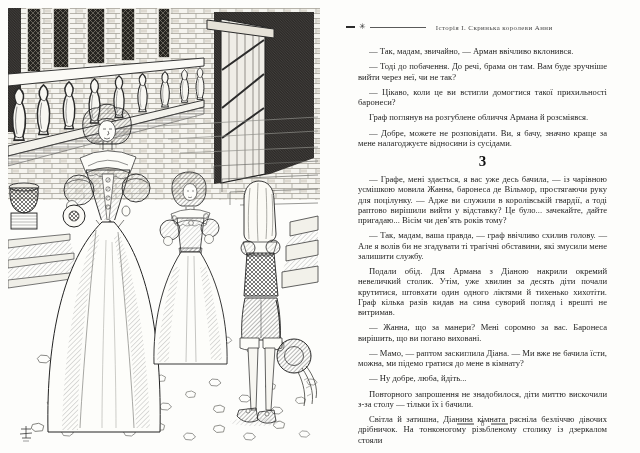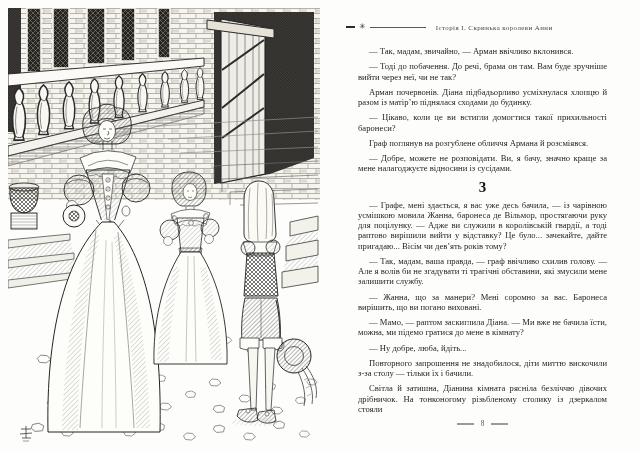--- a/index.html
+++ b/index.html
@@ -270,27 +270,27 @@
   <div class="running-header">
     <span class="orn-dash"></span>
     <span class="orn-star">✳</span>
     <span class="orn-line"></span>
     <span class="rh-text">Історія І. Скринька королеви Анни</span>
   </div>
 
   <div class="body-text">
     <p>— Так, мадам, звичайно, — Арман ввічливо вклонився.</p>
     <p>— Тоді до побачення. До речі, брама он там. Вам буде зручніше вийти через неї, чи не так?</p>
-    <p>Арман почервонів. Діана підбадьорливо усміхнулася хлопцю й разом із матір’ю піднялася сходами до будинку.</p>
     <p>— Цікаво, коли це ви встигли домогтися такої прихильності баронеси?</p>
     <p>Граф поглянув на розгублене обличчя Армана й розсміявся.</p>
     <p>— Добре, можете не розповідати. Ви, я бачу, значно краще за мене налагоджуєте відносини із сусідами.</p>
     <p class="chapter">3</p>
     <p>— Графе, мені здається, я вас уже десь бачила, — із чарівною усмішкою мовила Жанна, баронеса де Вільмор, простягаючи руку для поцілунку. — Адже ви служили в королівській гвардії, а тоді раптово вирішили вийти у відставку? Це було... зачекайте, дайте пригадаю... Вісім чи дев’ять років тому?</p>
     <p>— Так, мадам, ваша правда, — граф ввічливо схилив голову. — Але я волів би не згадувати ті трагічні обставини, які змусили мене залишити службу.</p>
+    <p>Подали обід. Для Армана з Діаною накрили окремий невеличкий столик. Утім, уже хвилин за десять діти почали крутитися, штовхати один одного ліктями й тихенько хихотіти. Граф кілька разів кидав на сина суворий погляд і врешті не витримав.</p>
     <p>— Жанна, що за манери? Мені соромно за вас. Баронеса вирішить, що ви погано виховані.</p>
     <p>— Мамо, — раптом заскиглила Діана. — Ми вже не бачила їсти, можна, ми підемо гратися до мене в кімнату?</p>
     <p>— Ну добре, люба, йдіть...</p>
     <p>Повторного запрошення не знадобилося, діти миттю вискочили з-за столу — тільки їх і бачили.</p>
     <p>Світла й затишна, Діанина кімната рясніла безліччю дівочих дрібничок. На тонконогому різьбленому столику із дзеркалом стояли</p>
   </div>
 
   <div class="footer">
     <span class="frule"></span>
     <span class="pagenum">8</span>

